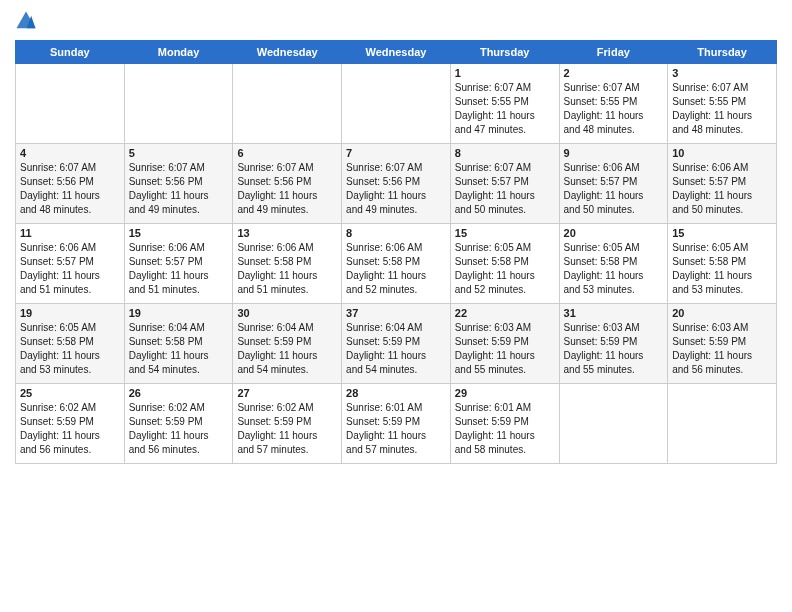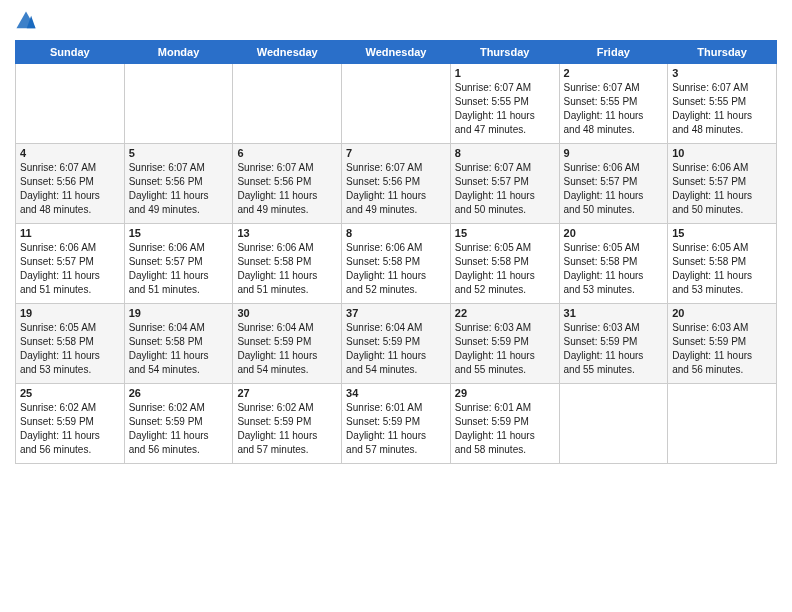--- a/index.html
+++ b/index.html
@@ -325,21 +325,21 @@
 and 56 minutes.</div>
           </td>
           <td>
             <span class="day-num">27</span>
             <div class="day-info" style="white-space: pre-line;">Sunrise: 6:02 AM
 Sunset: 5:59 PM
 Daylight: 11 hours
 and 57 minutes.</div>
           </td>
           <td>
-            <span class="day-num">34</span>
+            <span class="day-num">28</span>
             <div class="day-info" style="white-space: pre-line;">Sunrise: 6:01 AM
 Sunset: 5:59 PM
 Daylight: 11 hours
 and 57 minutes.</div>
           </td>
           <td>
             <span class="day-num">29</span>
             <div class="day-info" style="white-space: pre-line;">Sunrise: 6:01 AM
 Sunset: 5:59 PM
 Daylight: 11 hours

